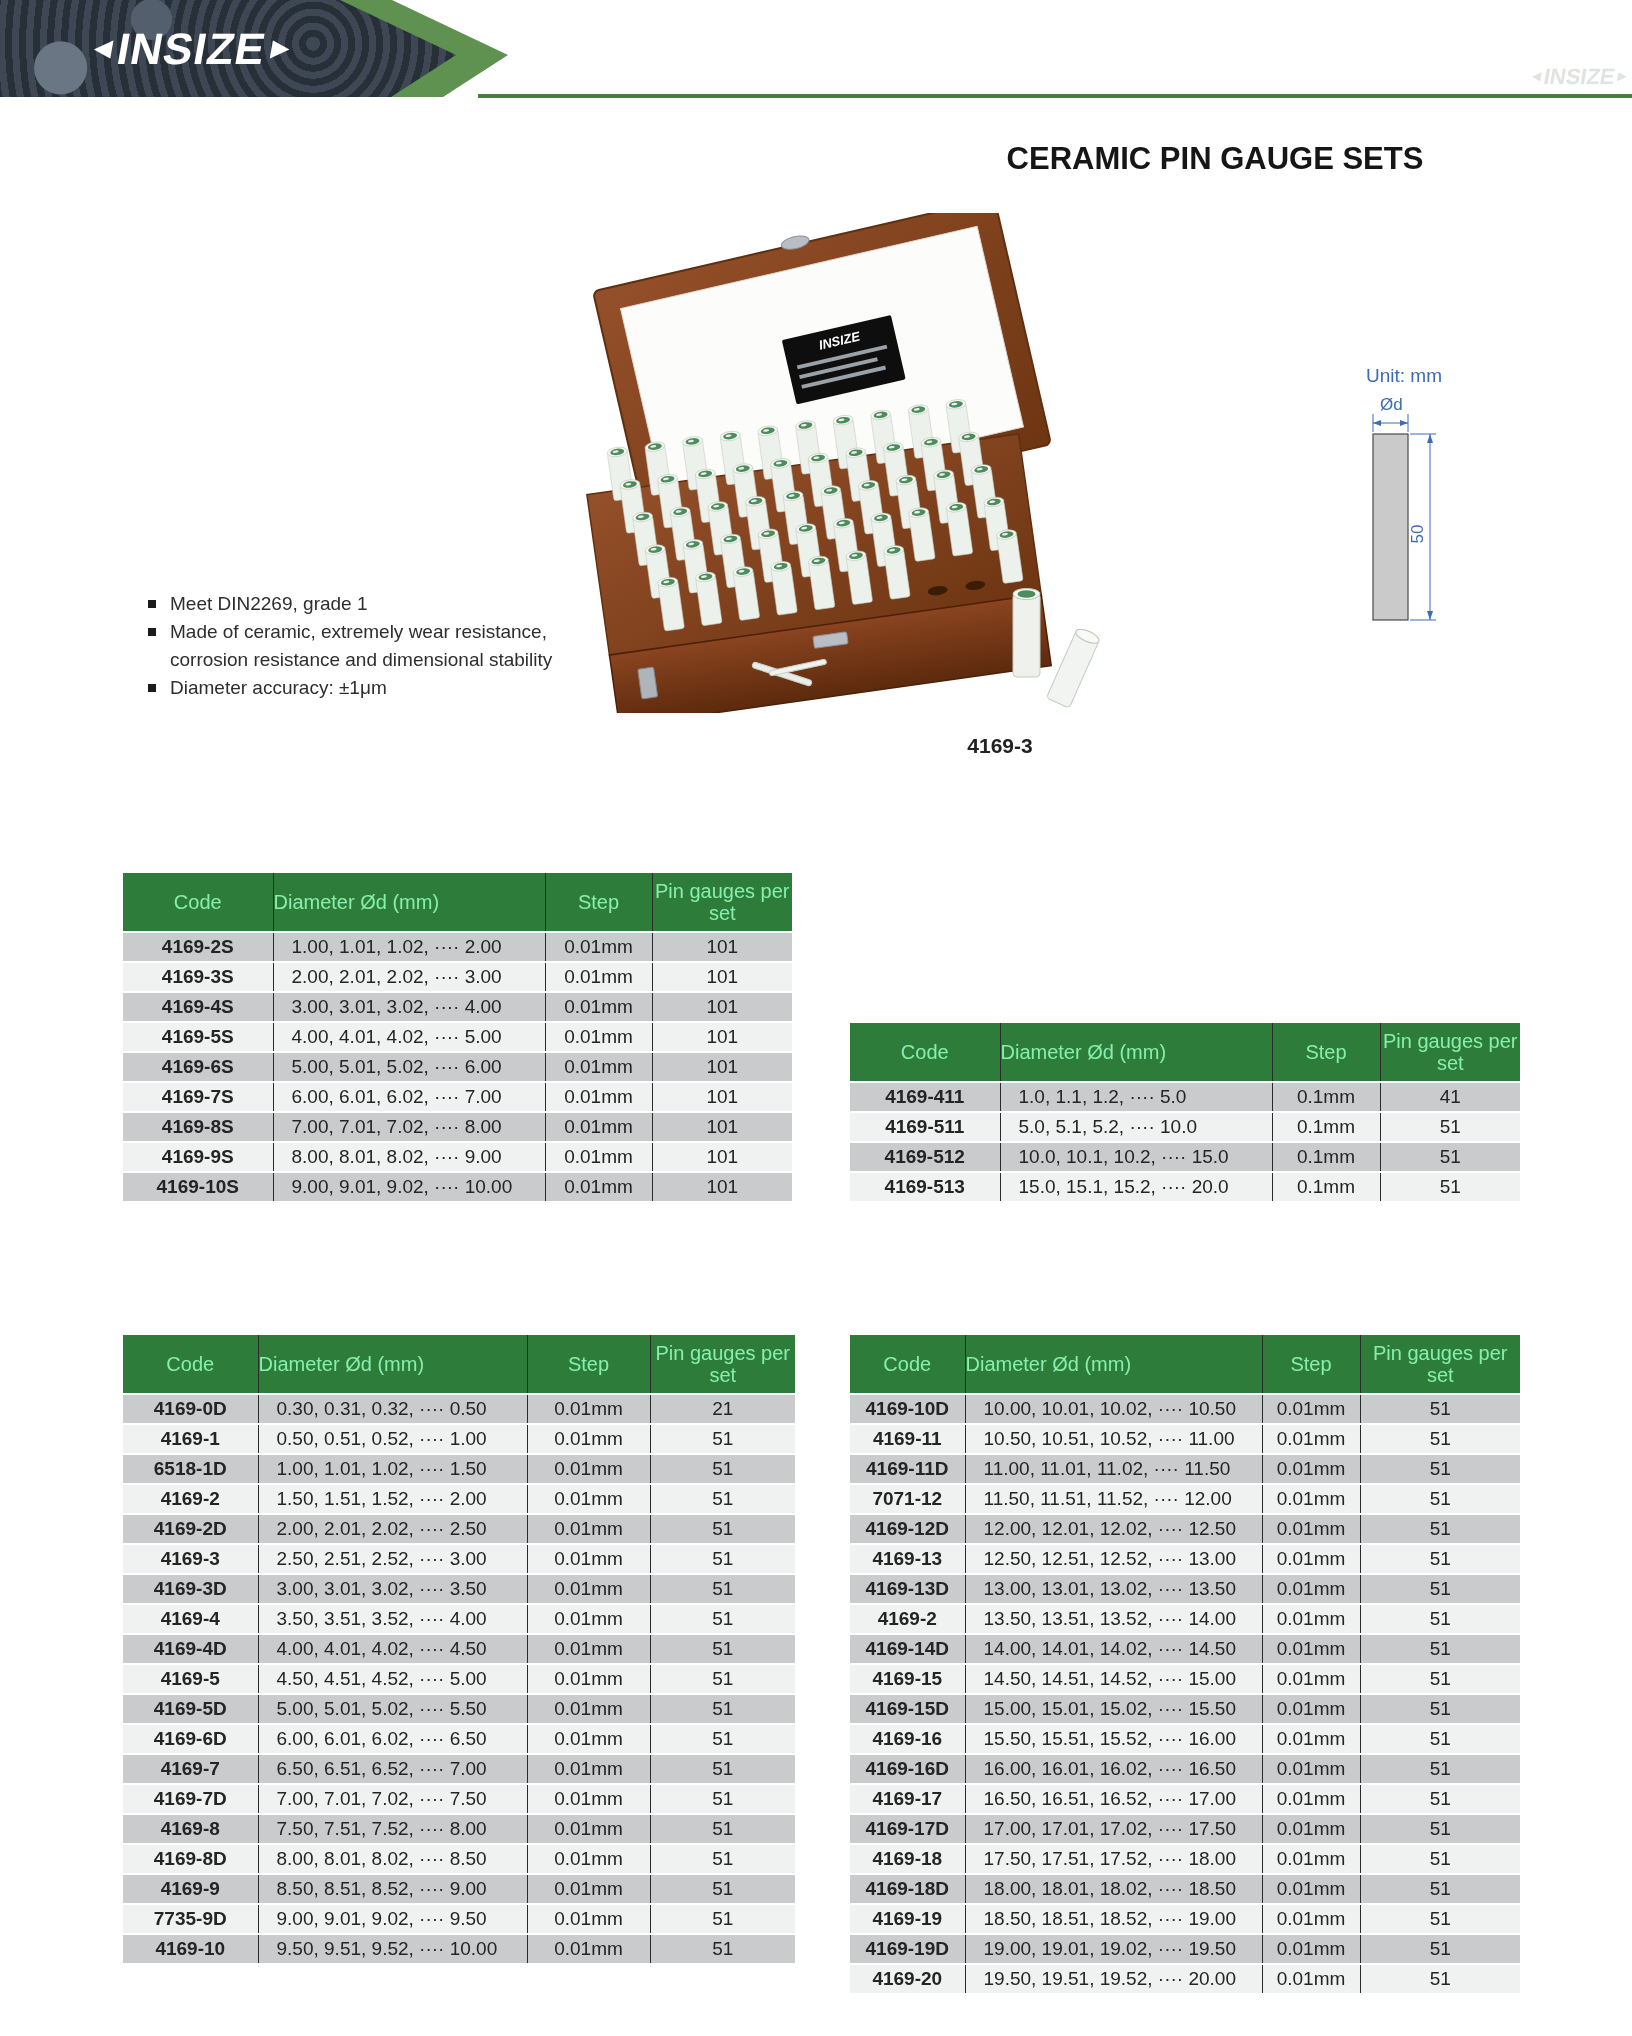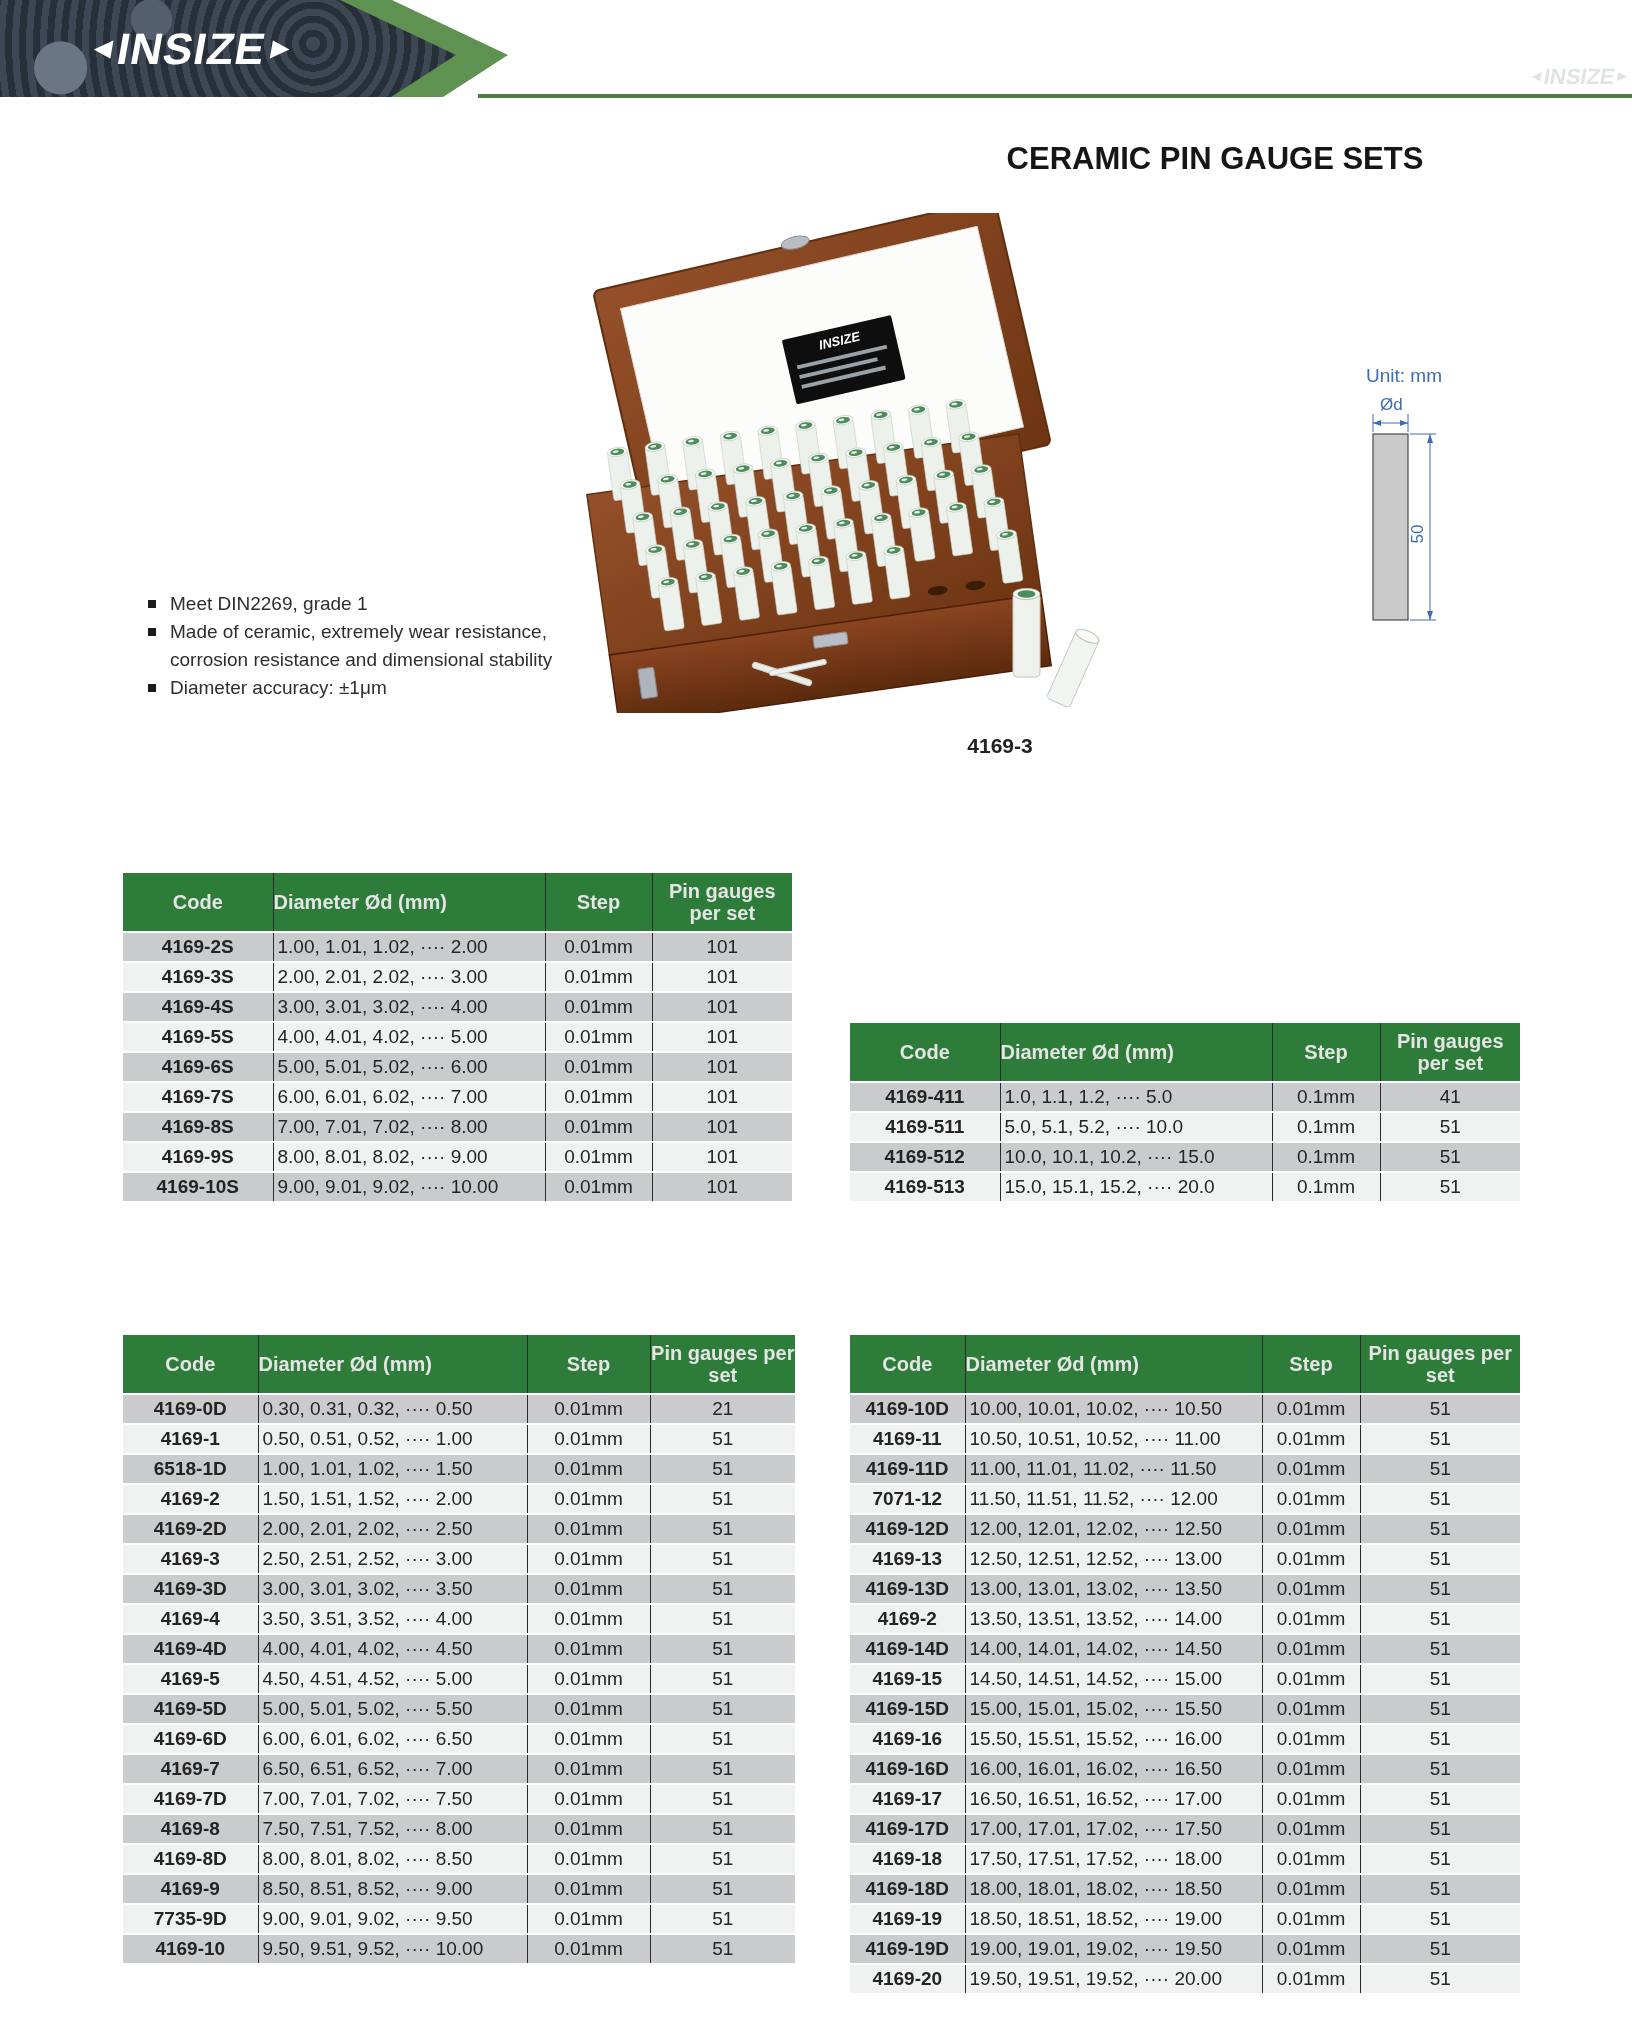--- a/index.html
+++ b/index.html
@@ -43,31 +43,31 @@
   .features .sq{flex:0 0 22px;}
   .features .sq::before{content:"";display:block;width:8px;height:8px;background:#1c1c1c;margin-top:10px;}
   
   .product-svg{position:absolute;left:545px;top:213px;}
   .caption{position:absolute;left:900px;top:734px;width:200px;text-align:center;
     font-size:21px;font-weight:bold;color:#222;}
   .dim-svg{position:absolute;left:1340px;top:282px;}
   
   table.spec{position:absolute;border-collapse:collapse;table-layout:fixed;}
   .spec th{
-    background:#2e7c3a;color:#e5e5e5;font-weight:bold;font-size:20px;line-height:22px;
+    background:#2e7c3a;color:#86efac;font-weight:normal;font-size:20px;line-height:22px;
     height:58px;vertical-align:middle;text-align:center;padding:0;border-bottom:2px solid #fff;
   }
   .spec th.c-diameter{text-align:left;}
   .spec th + th, .spec td + td{border-left:1px solid #2b2b2b;}
   .spec td{
     height:28px;border-bottom:2px solid #fff;font-size:19px;color:#242424;
     text-align:center;vertical-align:middle;padding:0;white-space:nowrap;
   }
   .spec td.c-code{font-weight:bold;}
-  .spec td.c-diameter{text-align:left;padding-left:4px;}
+  .spec td.c-diameter{text-align:left;padding-left:18px;}
   .spec tbody tr:nth-child(odd){background:#c9cbcc;}
   .spec tbody tr:nth-child(even){background:#f0f1f1;}
 </style>
 </head>
 <body>
 
 <div class="hdr-photo"></div>
 <div class="hdr-chevron"></div>
 <div class="logo"><span class="arr">◄</span><span>INSIZE</span><span class="arr">►</span></div>
 <div class="hdr-rule"></div>

